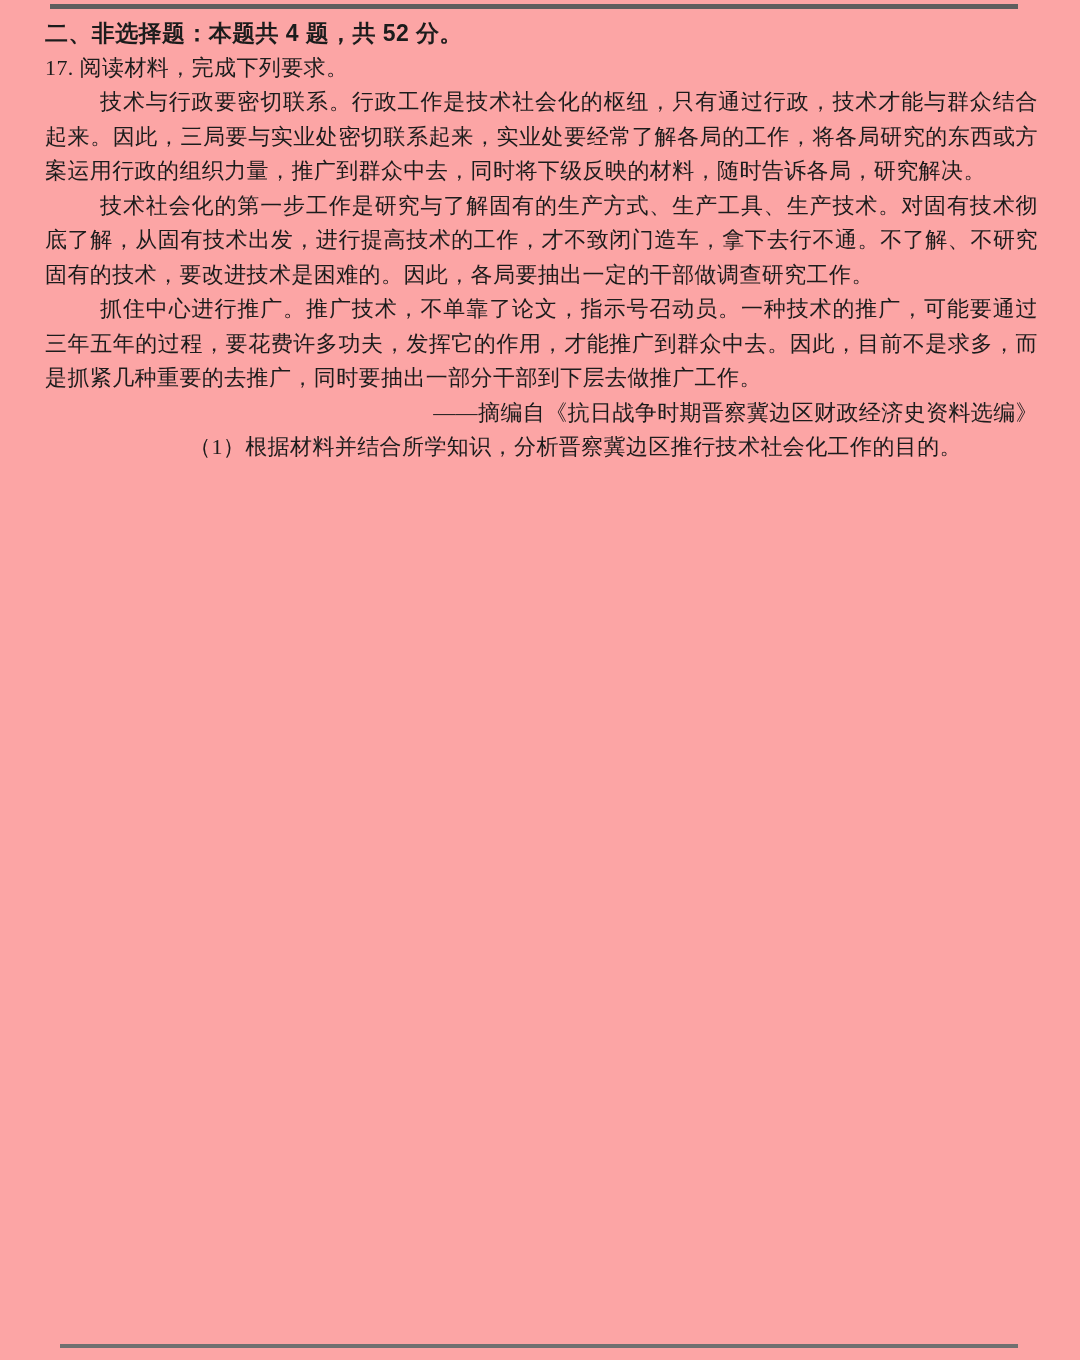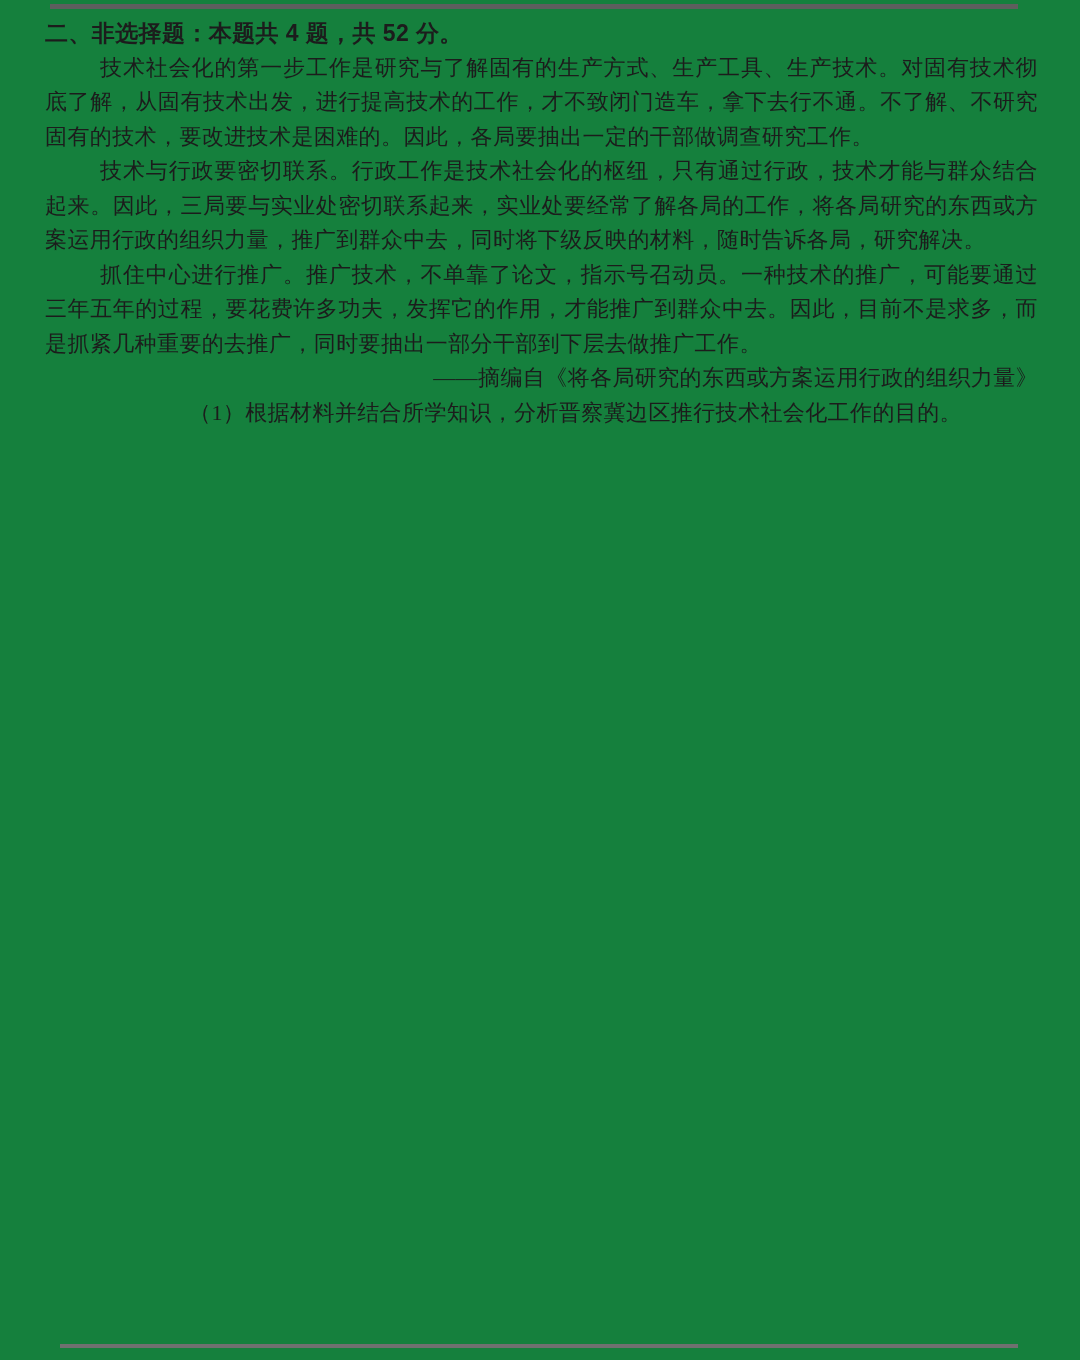--- a/index.html
+++ b/index.html
@@ -11,21 +11,21 @@
     width: 1080px;
     height: 1360px;
     position: relative;
     overflow: hidden;
     font-family: "Liberation Serif", "DejaVu Serif", serif;
     color: #1c1c1c;
   }
   .page {
     position: absolute;
     inset: 0;
-    background: #15803d;
+    background: #fca5a5;
   }
   .rule {
     position: absolute;
     background: #5e5e5e;
   }
   .top-rule {
     left: 50px;
     top: 4px;
     width: 968px;
     height: 5px;
@@ -78,29 +78,30 @@
 </style>
 </head>
 <body style="color: rgb(28, 28, 28);">
 
 <div class="page">
   <div class="rule top-rule" style="background: rgb(94, 94, 94);"></div>
 
   <div class="content">
     <h2 class="section-heading">二、非选择题：本题共 4 题，共 52 分。</h2>
 
+    <p class="intro">17. 阅读材料，完成下列要求。</p>
 
 
+    <p class="para">技术与行政要密切联系。行政工作是技术社会化的枢纽，只有通过行政，技术才能与群众结合起来。因此，三局要与实业处密切联系起来，实业处要经常了解各局的工作，将各局研究的东西或方案运用行政的组织力量，推广到群众中去，同时将下级反映的材料，随时告诉各局，研究解决。</p>
+
     <p class="para">技术社会化的第一步工作是研究与了解固有的生产方式、生产工具、生产技术。对固有技术彻底了解，从固有技术出发，进行提高技术的工作，才不致闭门造车，拿下去行不通。不了解、不研究固有的技术，要改进技术是困难的。因此，各局要抽出一定的干部做调查研究工作。</p>
-
-    <p class="para">技术与行政要密切联系。行政工作是技术社会化的枢纽，只有通过行政，技术才能与群众结合起来。因此，三局要与实业处密切联系起来，实业处要经常了解各局的工作，将各局研究的东西或方案运用行政的组织力量，推广到群众中去，同时将下级反映的材料，随时告诉各局，研究解决。</p>
 
 
     <p class="para">抓住中心进行推广。推广技术，不单靠了论文，指示号召动员。一种技术的推广，可能要通过三年五年的过程，要花费许多功夫，发挥它的作用，才能推广到群众中去。因此，目前不是求多，而是抓紧几种重要的去推广，同时要抽出一部分干部到下层去做推广工作。</p>
 
-    <p class="attribution">——摘编自《将各局研究的东西或方案运用行政的组织力量》</p>
+    <p class="attribution">——摘编自《抗日战争时期晋察冀边区财政经济史资料选编》</p>
 
     <p class="question">（1）根据材料并结合所学知识，分析晋察冀边区推行技术社会化工作的目的。</p>
 
   </div>
 
   <div class="rule bottom-rule" style="background: rgb(112, 112, 112);"></div>
 </div>
 
 </body></html>

